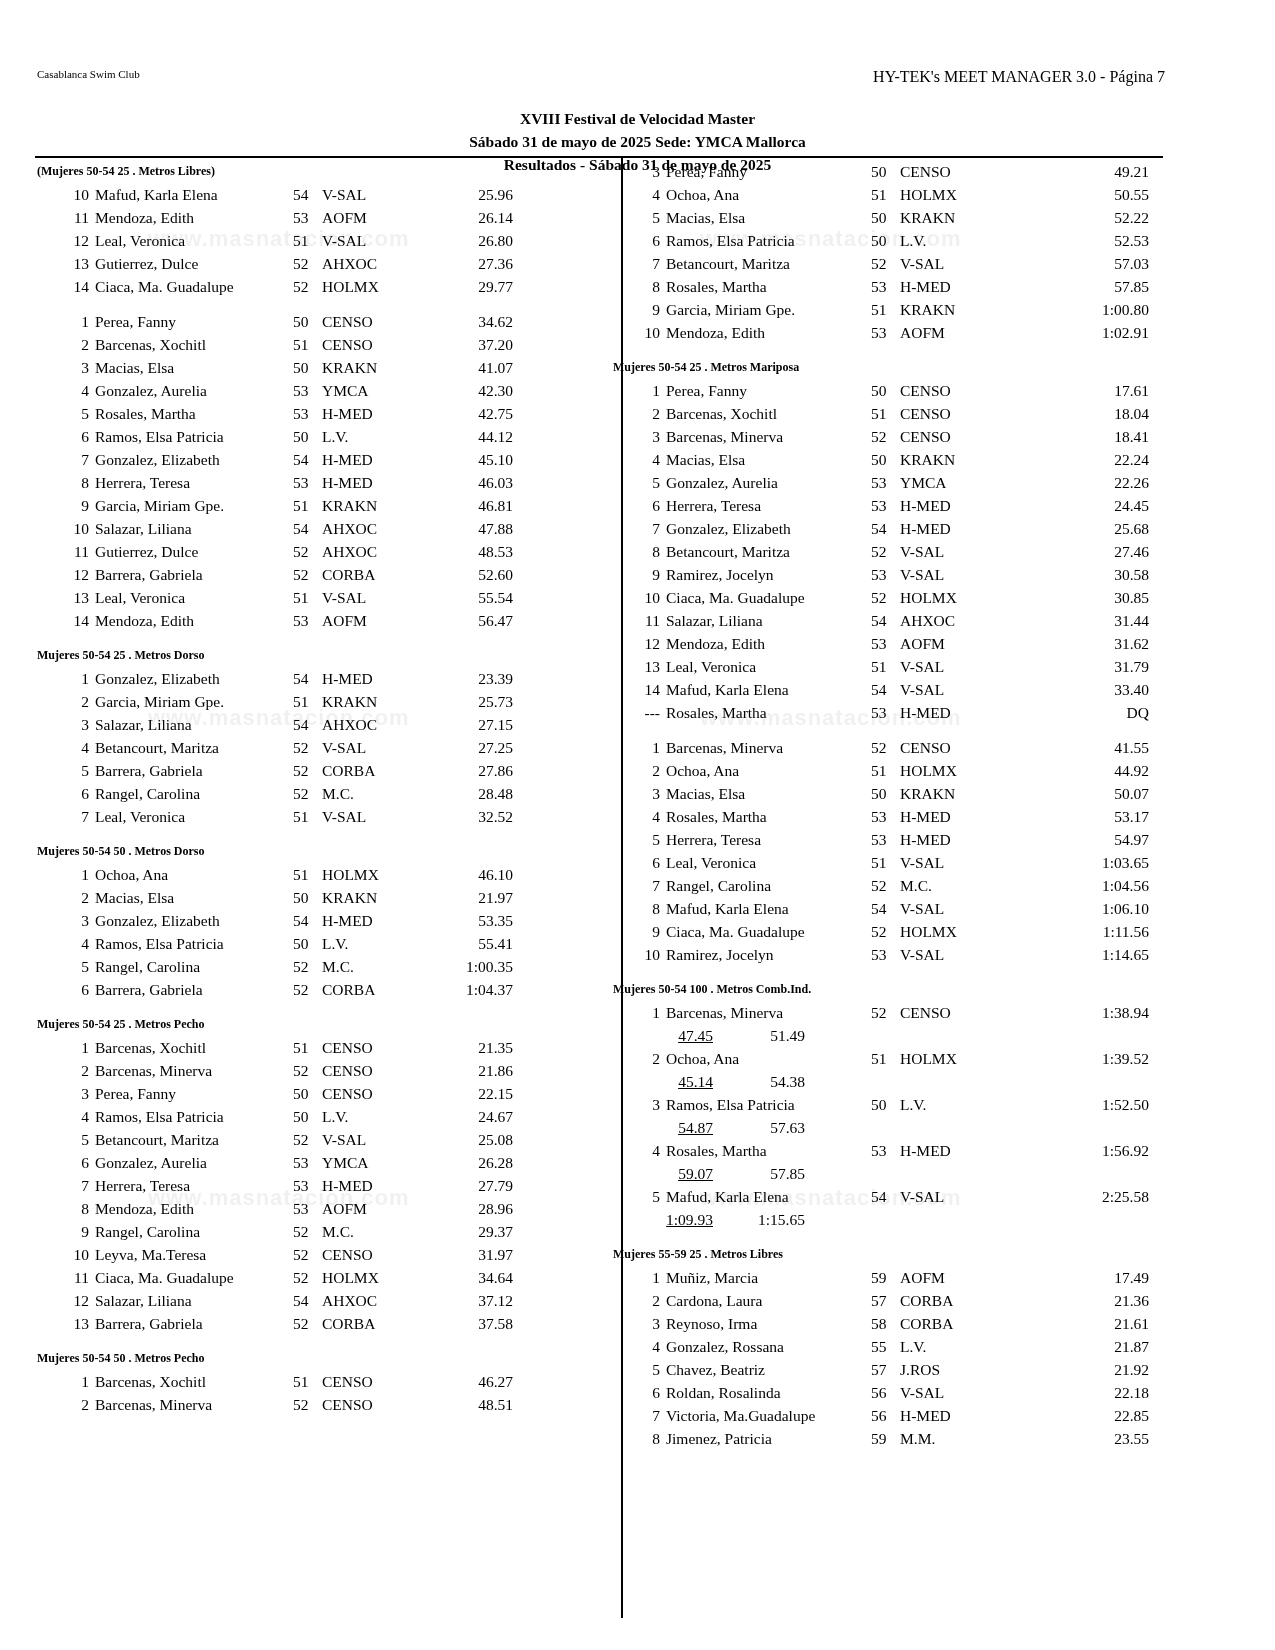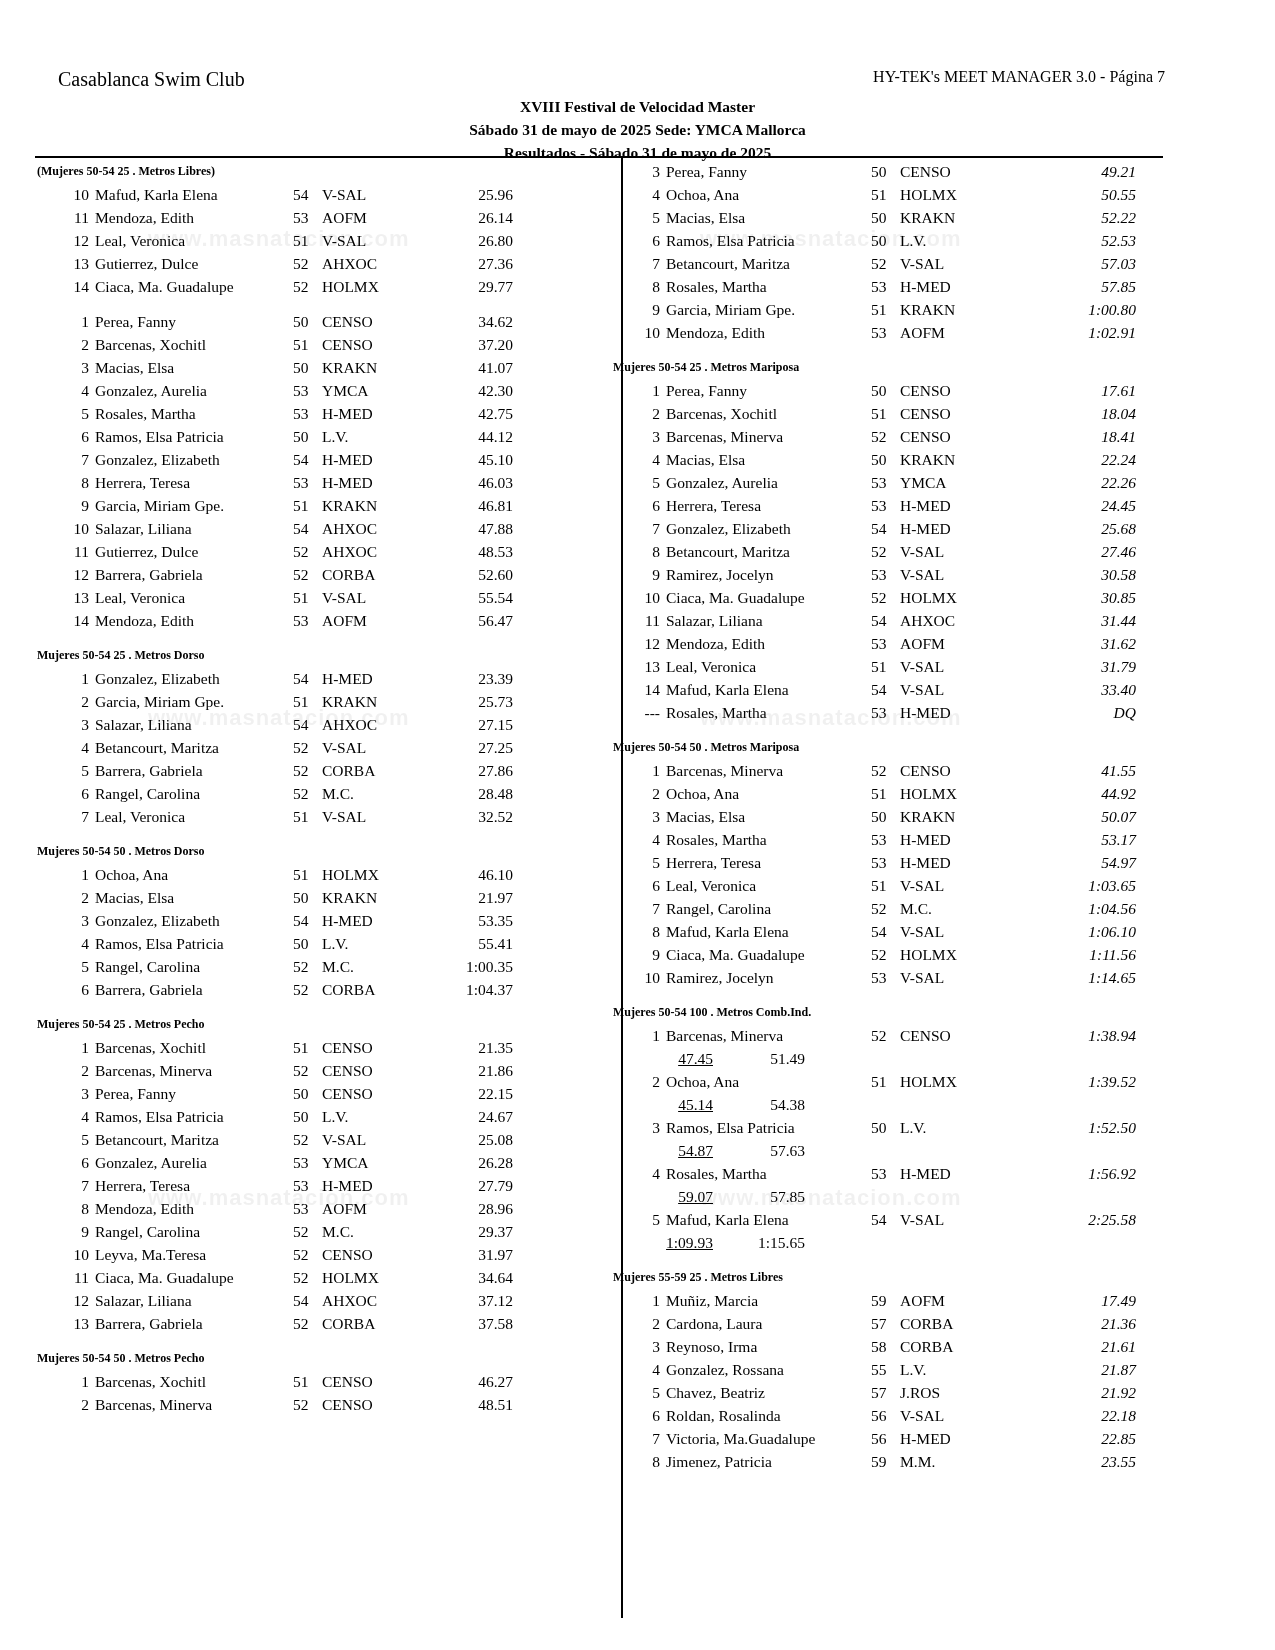--- a/index.html
+++ b/index.html
@@ -1,22 +1,22 @@
 <!DOCTYPE html>
 <html><head>
 <meta charset="utf-8">
 <style>
   html, body { margin: 0; padding: 0; background: #ffffff; }
   body {
     width: 1275px; height: 1650px; position: relative; overflow: hidden;
     font-family: "Liberation Serif", "DejaVu Serif", serif; color: #000;
   }
-  .hdr-left { position: absolute; left: 37px; top: 68px; font-size: 20px; margin-left: 21px; }
+  .hdr-left { position: absolute; left: 37px; top: 68px; font-size: 11px; }
   .hdr-right { position: absolute; right: 110px; top: 68px; font-size: 16px; }
-  .title-block { position: absolute; left: 0; width: 1275px; top: 95px; text-align: center; font-weight: bold; font-size: 15.5px; line-height: 23px; }
+  .title-block { position: absolute; left: 0; width: 1275px; top: 107px; text-align: center; font-weight: bold; font-size: 15.5px; line-height: 23px; }
   .rule { position: absolute; left: 35px; width: 1128px; top: 156px; height: 2px; background: #000; }
   .vdiv { position: absolute; left: 621px; top: 158px; width: 2px; height: 1460px; background: #000; }
   .col { position: absolute; top: 160px; }
   .col-left { left: 37px; width: 520px; }
   .col-right { left: 644px; width: 505px; }
   .event { margin: 0; }
   .event-title { font-weight: bold; font-size: 12px; height: 23px; line-height: 23px; white-space: nowrap; }
   .row { position: relative; height: 23px; line-height: 23px; font-size: 15.5px; white-space: nowrap; }
   .place { position: absolute; right: calc(100% - 52px); text-align: right; }
   .name { position: absolute; left: 58px; }
@@ -25,21 +25,21 @@
   .time { position: absolute; right: 0; text-align: right; }
   .splits { position: relative; height: 23px; line-height: 23px; font-size: 15.5px; }
   .split1 { position: absolute; right: calc(100% - 105px); text-align: right; }
   .split2 { position: absolute; right: calc(100% - 197px); text-align: left; }
   .gap { height: 12px; }
   .col-left .row .time { right: 44px; }
   .col-right .place { right: calc(100% - 16px); }
   .col-right .name { left: 22px; }
   .col-right .age { left: 227px; }
   .col-right .team { left: 256px; }
-  .col-right .time { right: 13px; font-style: italic; }
+  .col-right .time { right: 0; }
   .col-right .split1 { right: calc(100% - 69px); text-decoration: underline; }
   .col-right .split2 { right: calc(100% - 161px); }
   .col-right .event-title { margin-left: -31px; }
   .watermark { position: absolute; font-family: Liberation Sans, sans-serif; font-weight: bold; font-size: 22px; color: rgba(0,0,0,0.06); letter-spacing: 1px; pointer-events: none; }
 </style>
 </head>
 <body>
 
 <div class="hdr-left">Casablanca Swim Club</div>
 <div class="hdr-right">HY-TEK's MEET MANAGER 3.0 - Página 7</div>
@@ -567,21 +567,20 @@
       <div class="row">
         <span class="place">---</span>
         <span class="name">Rosales, Martha</span>
         <span class="age">53</span>
         <span class="team">H-MED</span>
         <span class="time">DQ</span>
       </div>
     </div>
     <div class="gap"></div>
     <div class="event">
-      <div class="event-title">Mujeres 50-54 50 . Metros Mariposa</div>
       <div class="row">
         <span class="place">1</span>
         <span class="name">Barcenas, Minerva</span>
         <span class="age">52</span>
         <span class="team">CENSO</span>
         <span class="time">41.55</span>
       </div>
       <div class="row">
         <span class="place">2</span>
         <span class="name">Ochoa, Ana</span>

